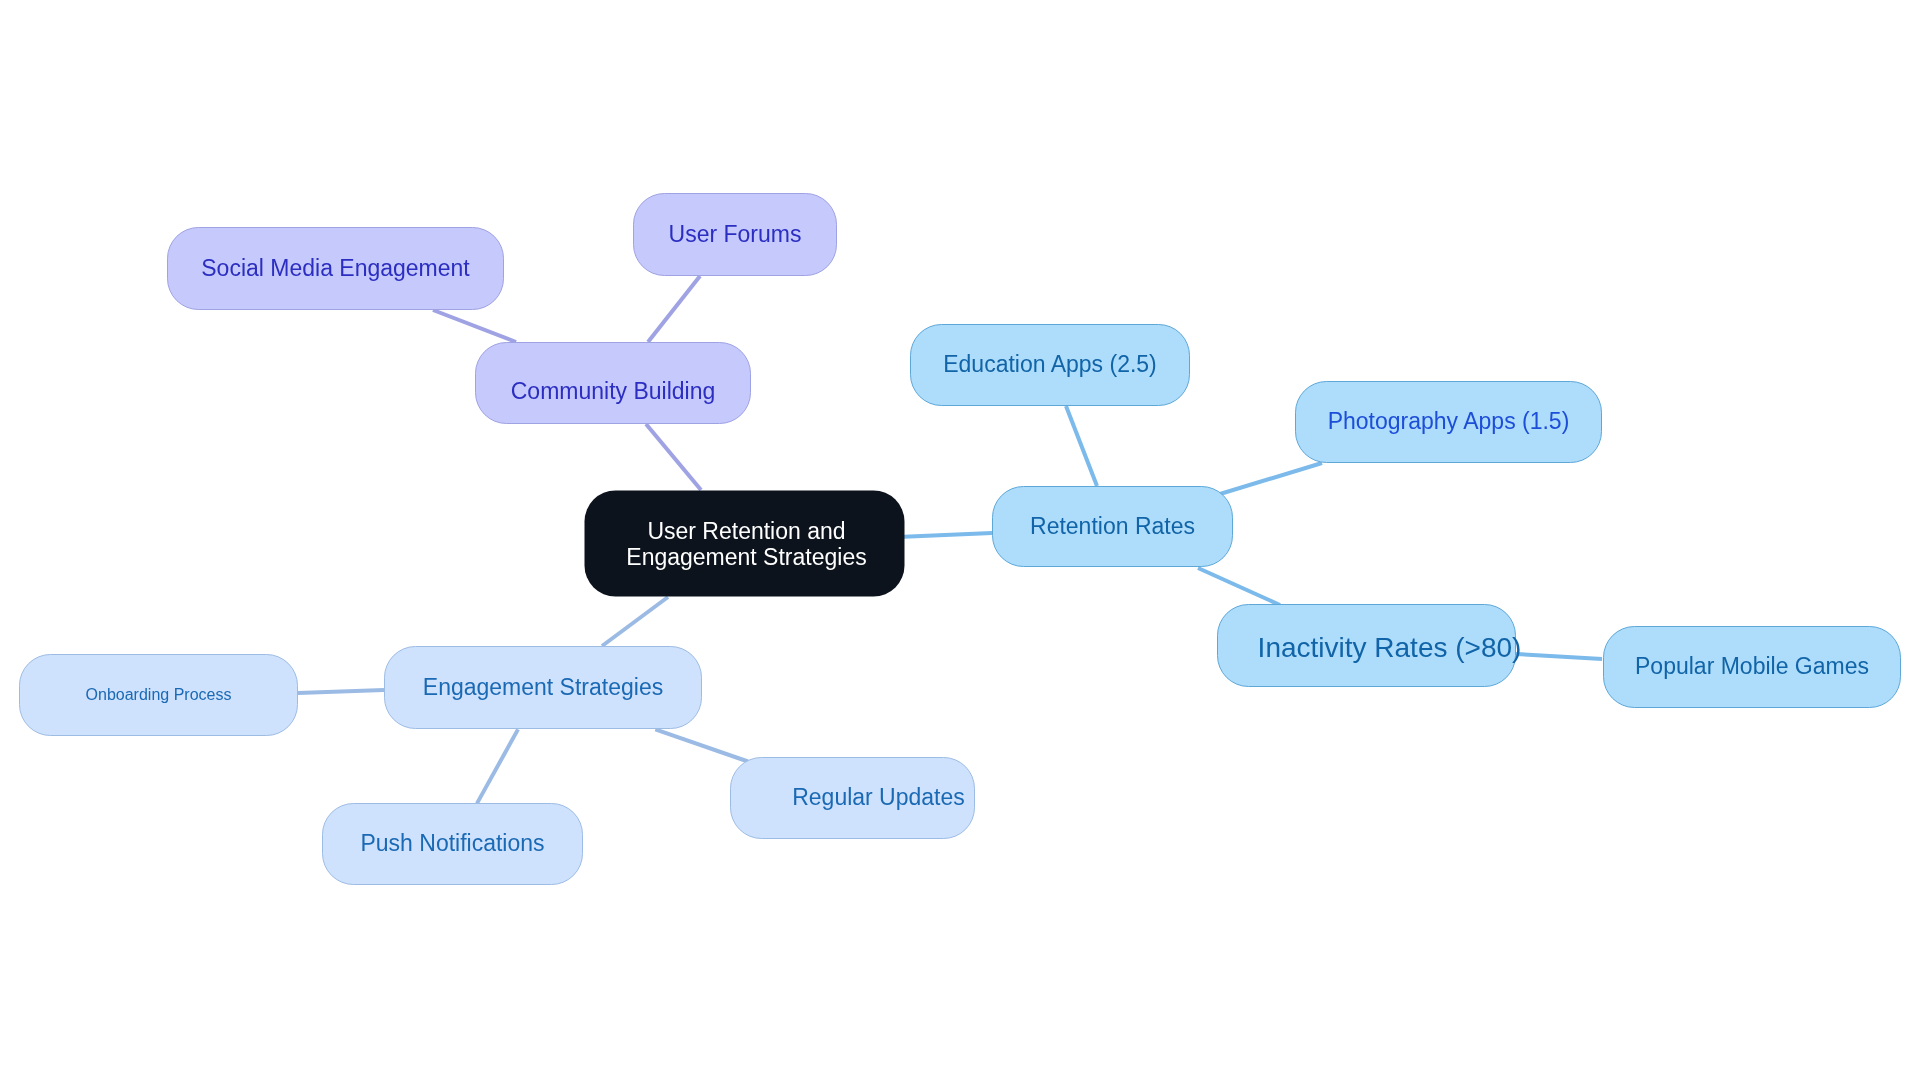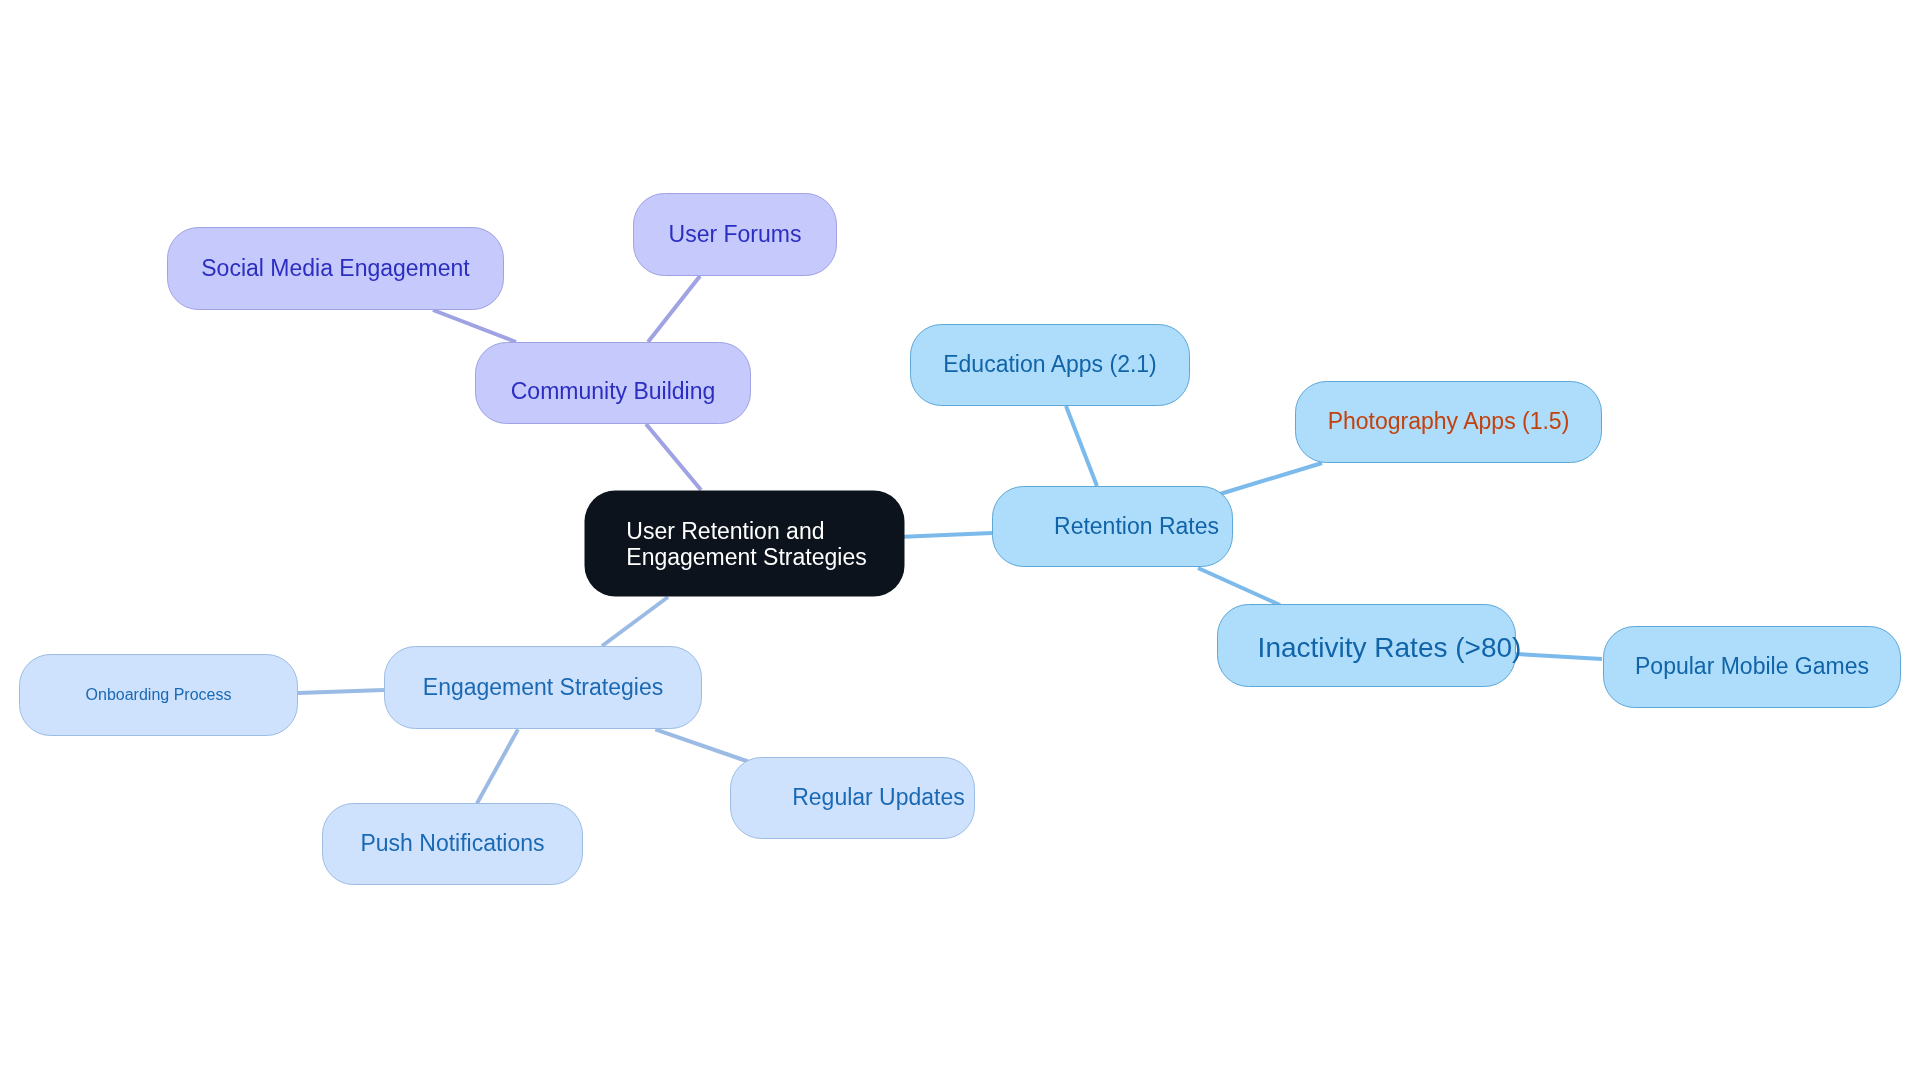--- a/index.html
+++ b/index.html
@@ -3,21 +3,21 @@
 <meta charset="utf-8">
 <title>Mindmap</title>
 <style>
   html,body{margin:0;padding:0;}
   body{width:1920px;height:1083px;background:#ffffff;overflow:hidden;
        font-family:"Liberation Sans",sans-serif;}
   #mindmap{position:absolute;left:0;top:0;width:1920px;height:1083px;}
   .node-label{
     position:absolute;
     display:flex;align-items:center;justify-content:center;
-    text-align:left;
+    text-align:center;
     white-space:pre;
     pointer-events:none;
   }
 </style>
 </head>
 <body>
 
 <svg id="mindmap" width="1920" height="1083" viewBox="0 0 1920 1083" xmlns="http://www.w3.org/2000/svg">
   <g id="edge-layer">
       <line x1="433" y1="310" x2="516" y2="342" stroke="#9fa2e3" stroke-width="4" stroke-linecap="butt"></line>
@@ -48,22 +48,22 @@
       <rect x="322.5" y="803.5" width="260" height="81" rx="31" ry="31" fill="#cfe2fd" stroke="#9dbce4" stroke-width="1"></rect>
       <rect x="730.5" y="757.5" width="244" height="81" rx="31" ry="31" fill="#cfe2fd" stroke="#9dbce4" stroke-width="1"></rect>
     </g>
 </svg>
 <div id="label-layer">
     <div class="node-label" style="left: 584px; top: 490px; width: 325px; height: 107px; color: rgb(255, 255, 255); font-size: 23px; line-height: 26px;">User Retention and
 Engagement Strategies</div>
     <div class="node-label" style="left: 167px; top: 227px; width: 337px; height: 83px; color: rgb(43, 46, 192); font-size: 23px; line-height: 27.6px;">Social Media Engagement</div>
     <div class="node-label" style="left: 633px; top: 193px; width: 204px; height: 83px; color: rgb(43, 46, 192); font-size: 23px; line-height: 27.6px;">User Forums</div>
     <div class="node-label" style="left: 475px; top: 342px; width: 276px; height: 100px; color: rgb(43, 46, 192); font-size: 23px; line-height: 27.6px;">Community Building</div>
-    <div class="node-label" style="left: 910px; top: 324px; width: 280px; height: 82px; color: rgb(16, 100, 167); font-size: 23px; line-height: 27.6px;">Education Apps (2.1)</div>
-    <div class="node-label" style="left: 1295px; top: 381px; width: 307px; height: 82px; color: #c2410c; font-size: 23px; line-height: 27.6px;">Photography Apps (1.5)</div>
-    <div class="node-label" style="left: 992px; top: 486px; width: 241px; height: 81px; color: rgb(16, 100, 167); font-size: 23px; line-height: 27.6px; margin-left: 24px;">Retention Rates</div>
+    <div class="node-label" style="left: 910px; top: 324px; width: 280px; height: 82px; color: rgb(16, 100, 167); font-size: 23px; line-height: 27.6px;">Education Apps (2.5)</div>
+    <div class="node-label" style="left: 1295px; top: 381px; width: 307px; height: 82px; color: #1d4ed8; font-size: 23px; line-height: 27.6px;">Photography Apps (1.5)</div>
+    <div class="node-label" style="left: 992px; top: 486px; width: 241px; height: 81px; color: rgb(16, 100, 167); font-size: 23px; line-height: 27.6px;">Retention Rates</div>
     <div class="node-label" style="left: 1240px; top: 604px; width: 299px; height: 87px; color: rgb(16, 100, 167); font-size: 28px; line-height: 27.6px;">Inactivity Rates (&gt;80)</div>
     <div class="node-label" style="left: 1603px; top: 626px; width: 298px; height: 82px; color: rgb(16, 100, 167); font-size: 23px; line-height: 27.6px;">Popular Mobile Games</div>
     <div class="node-label" style="left: 19px; top: 654px; width: 279px; height: 82px; color: rgb(26, 105, 180); font-size: 16px; line-height: 27.6px;">Onboarding Process</div>
     <div class="node-label" style="left: 384px; top: 646px; width: 318px; height: 83px; color: rgb(26, 105, 180); font-size: 23px; line-height: 27.6px;">Engagement Strategies</div>
     <div class="node-label" style="left: 322px; top: 803px; width: 261px; height: 82px; color: rgb(26, 105, 180); font-size: 23px; line-height: 27.6px;">Push Notifications</div>
     <div class="node-label" style="left: 756px; top: 757px; width: 245px; height: 82px; color: rgb(26, 105, 180); font-size: 23px; line-height: 27.6px;">Regular Updates</div>
   </div>
 
 </body></html>

